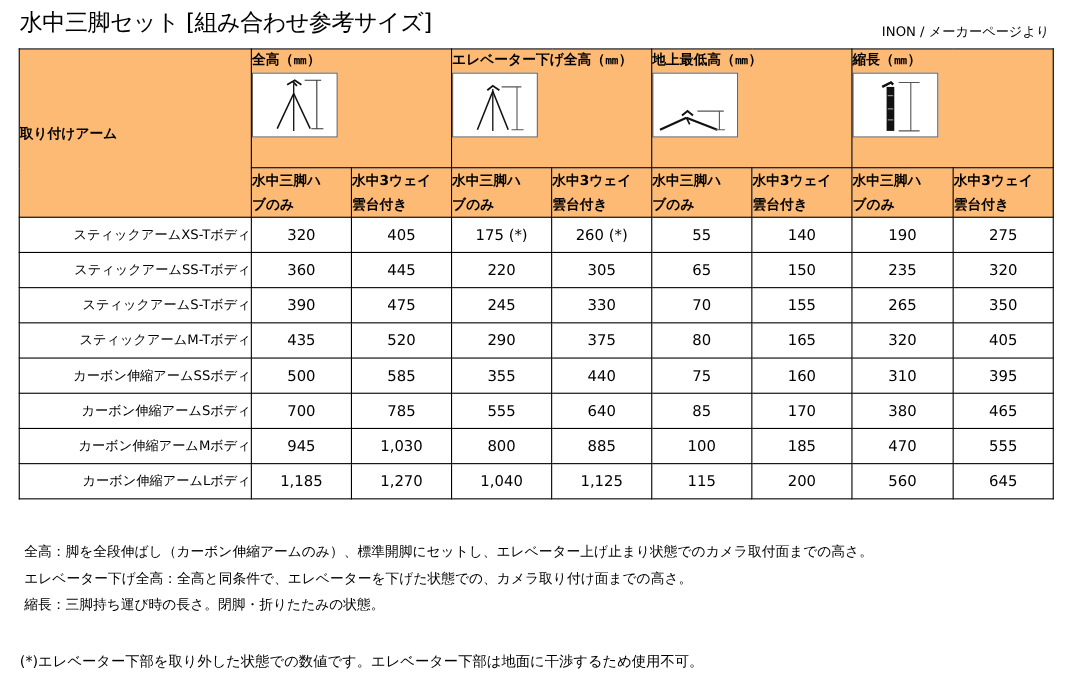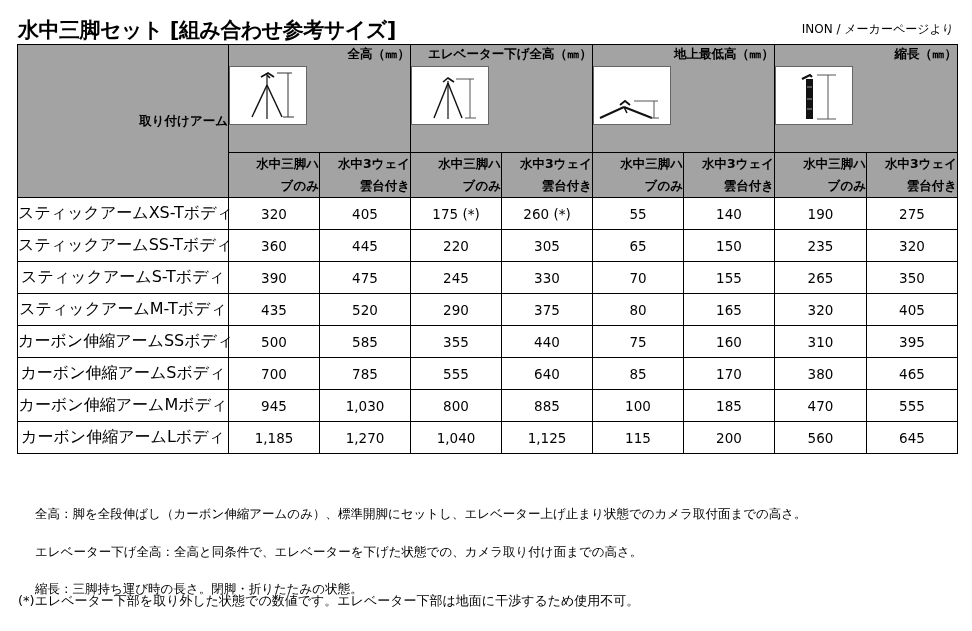--- a/index.html
+++ b/index.html
@@ -1,36 +1,36 @@
 <!DOCTYPE html>
 <html><head>
 <meta charset="utf-8">
 <style>
   html, body { margin:0; padding:0; background:#ffffff; }
   body { width:972px; height:631px; position:relative; overflow:hidden;
          font-family:"DejaVu Sans", "Liberation Sans", sans-serif; color:#000; }
-  .title { position:absolute; left:18px; top:16px; font-size:21px; font-weight:bold;
+  .title { position:absolute; left:18px; top:6px; font-size:21px; font-weight:normal;
            letter-spacing:-0.5px; white-space:nowrap; }
   .source { position:absolute; right:18px; top:21px; font-size:12px; white-space:nowrap;text-align:center; }
   table.spec { position:absolute; left:17px; top:44px; border-collapse:collapse;
                table-layout:fixed; width:941px; }
   table.spec td, table.spec th { border:1px solid #000; padding:0; }
-  th { background:#a3a3a3; font-weight:bold; text-align:right; vertical-align:middle;
+  th { background:#fdba74; font-weight:bold; text-align:left; vertical-align:middle;
        font-size:12.5px; }
   th.arm { padding-left:6px;margin-left:44px; }
   th.group { vertical-align:top; padding:6px 6px 0 6px; height:107px; }
   th.group .glabel { display:block; line-height:18px; }
   th.sub { padding:4px 6px; line-height:22px; height:42px; vertical-align:middle; }
   .illus { display:block; width:76px; height:57px; background:#fff; border:1px solid #666;
            margin-top:3px; }
   .illus svg { display:block; }
   td { height:31px; font-size:13.5px; text-align:center; background:#fff; }
-  td.name { text-align:center; padding-left:4px; font-size:16px; white-space:nowrap; }
+  td.name { text-align:right; padding-left:4px; font-size:12px; white-space:nowrap; }
   .notes { position:absolute; left:18px; top:487px; font-size:12.5px; line-height:20.5px; }
-  .notes p { margin:17px; white-space:nowrap; }
+  .notes p { margin:4px; white-space:nowrap; }
   .footnote { position:absolute; left:18px; top:592px; font-size:13px; white-space:nowrap; }
 </style>
 </head>
 <body>
 
 <div class="title">水中三脚セット [組み合わせ参考サイズ]</div>
 <div class="source">INON / メーカーページより</div>
 
 <table class="spec">
   <colgroup>

